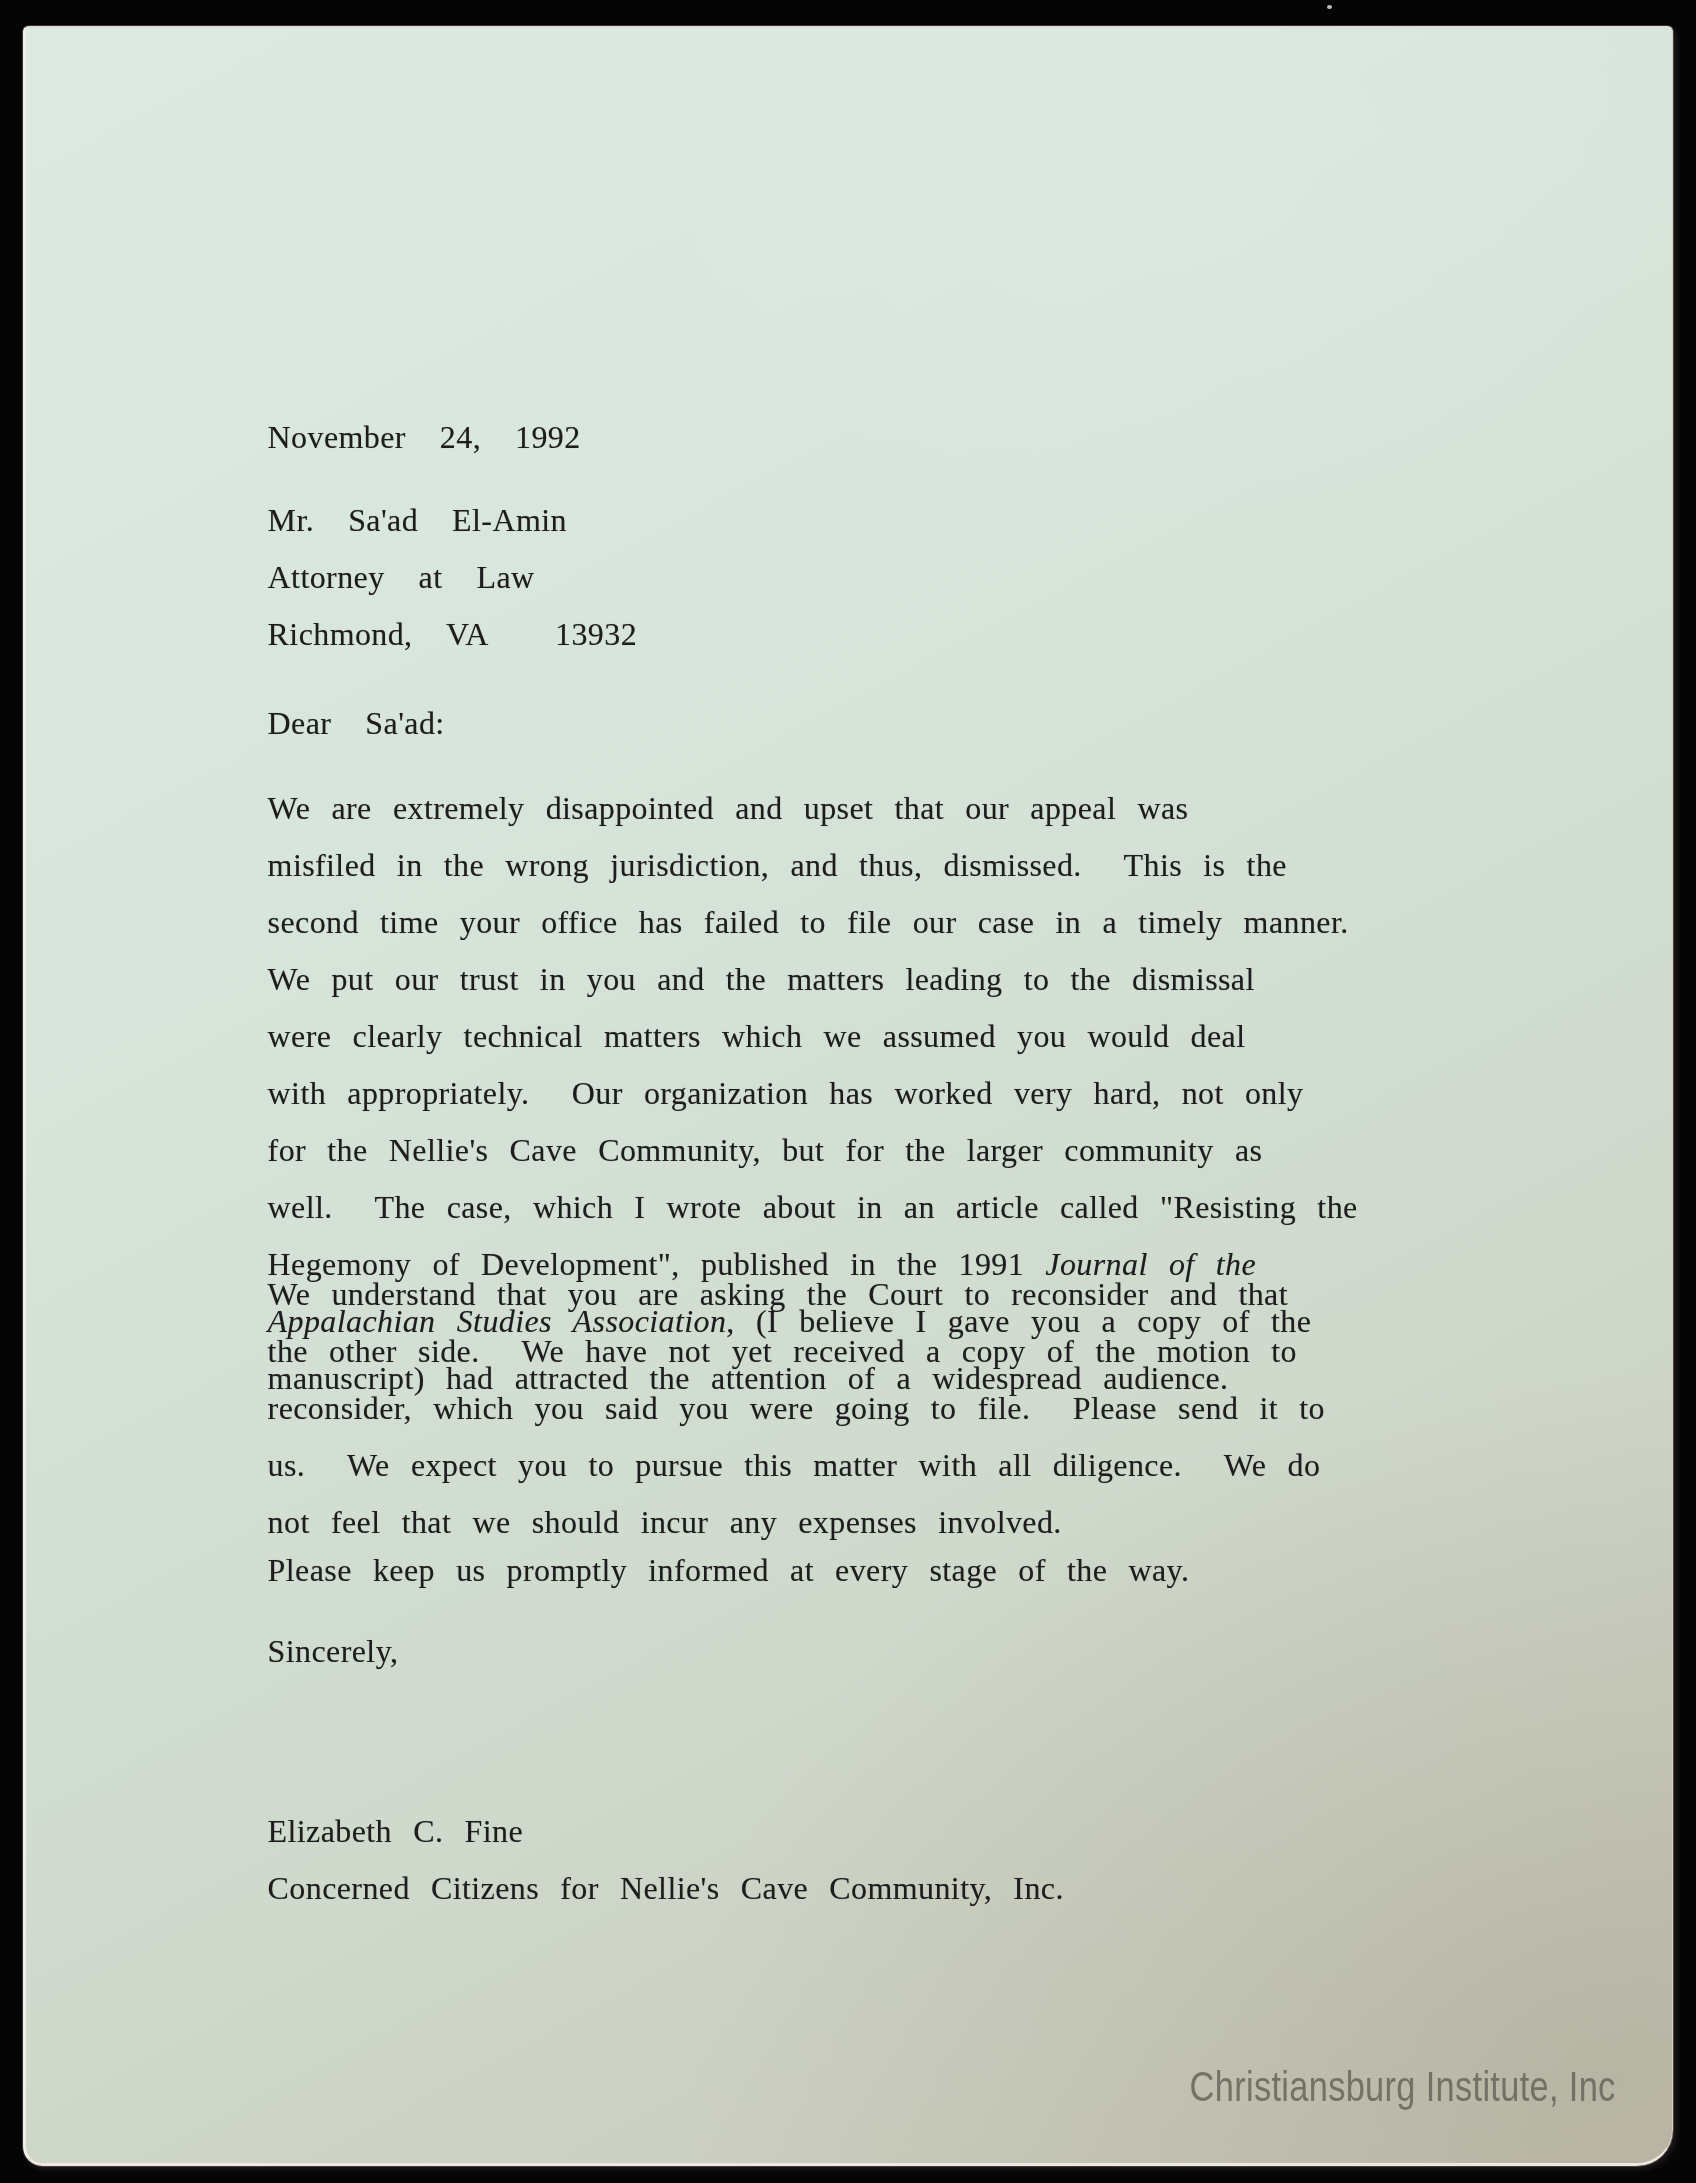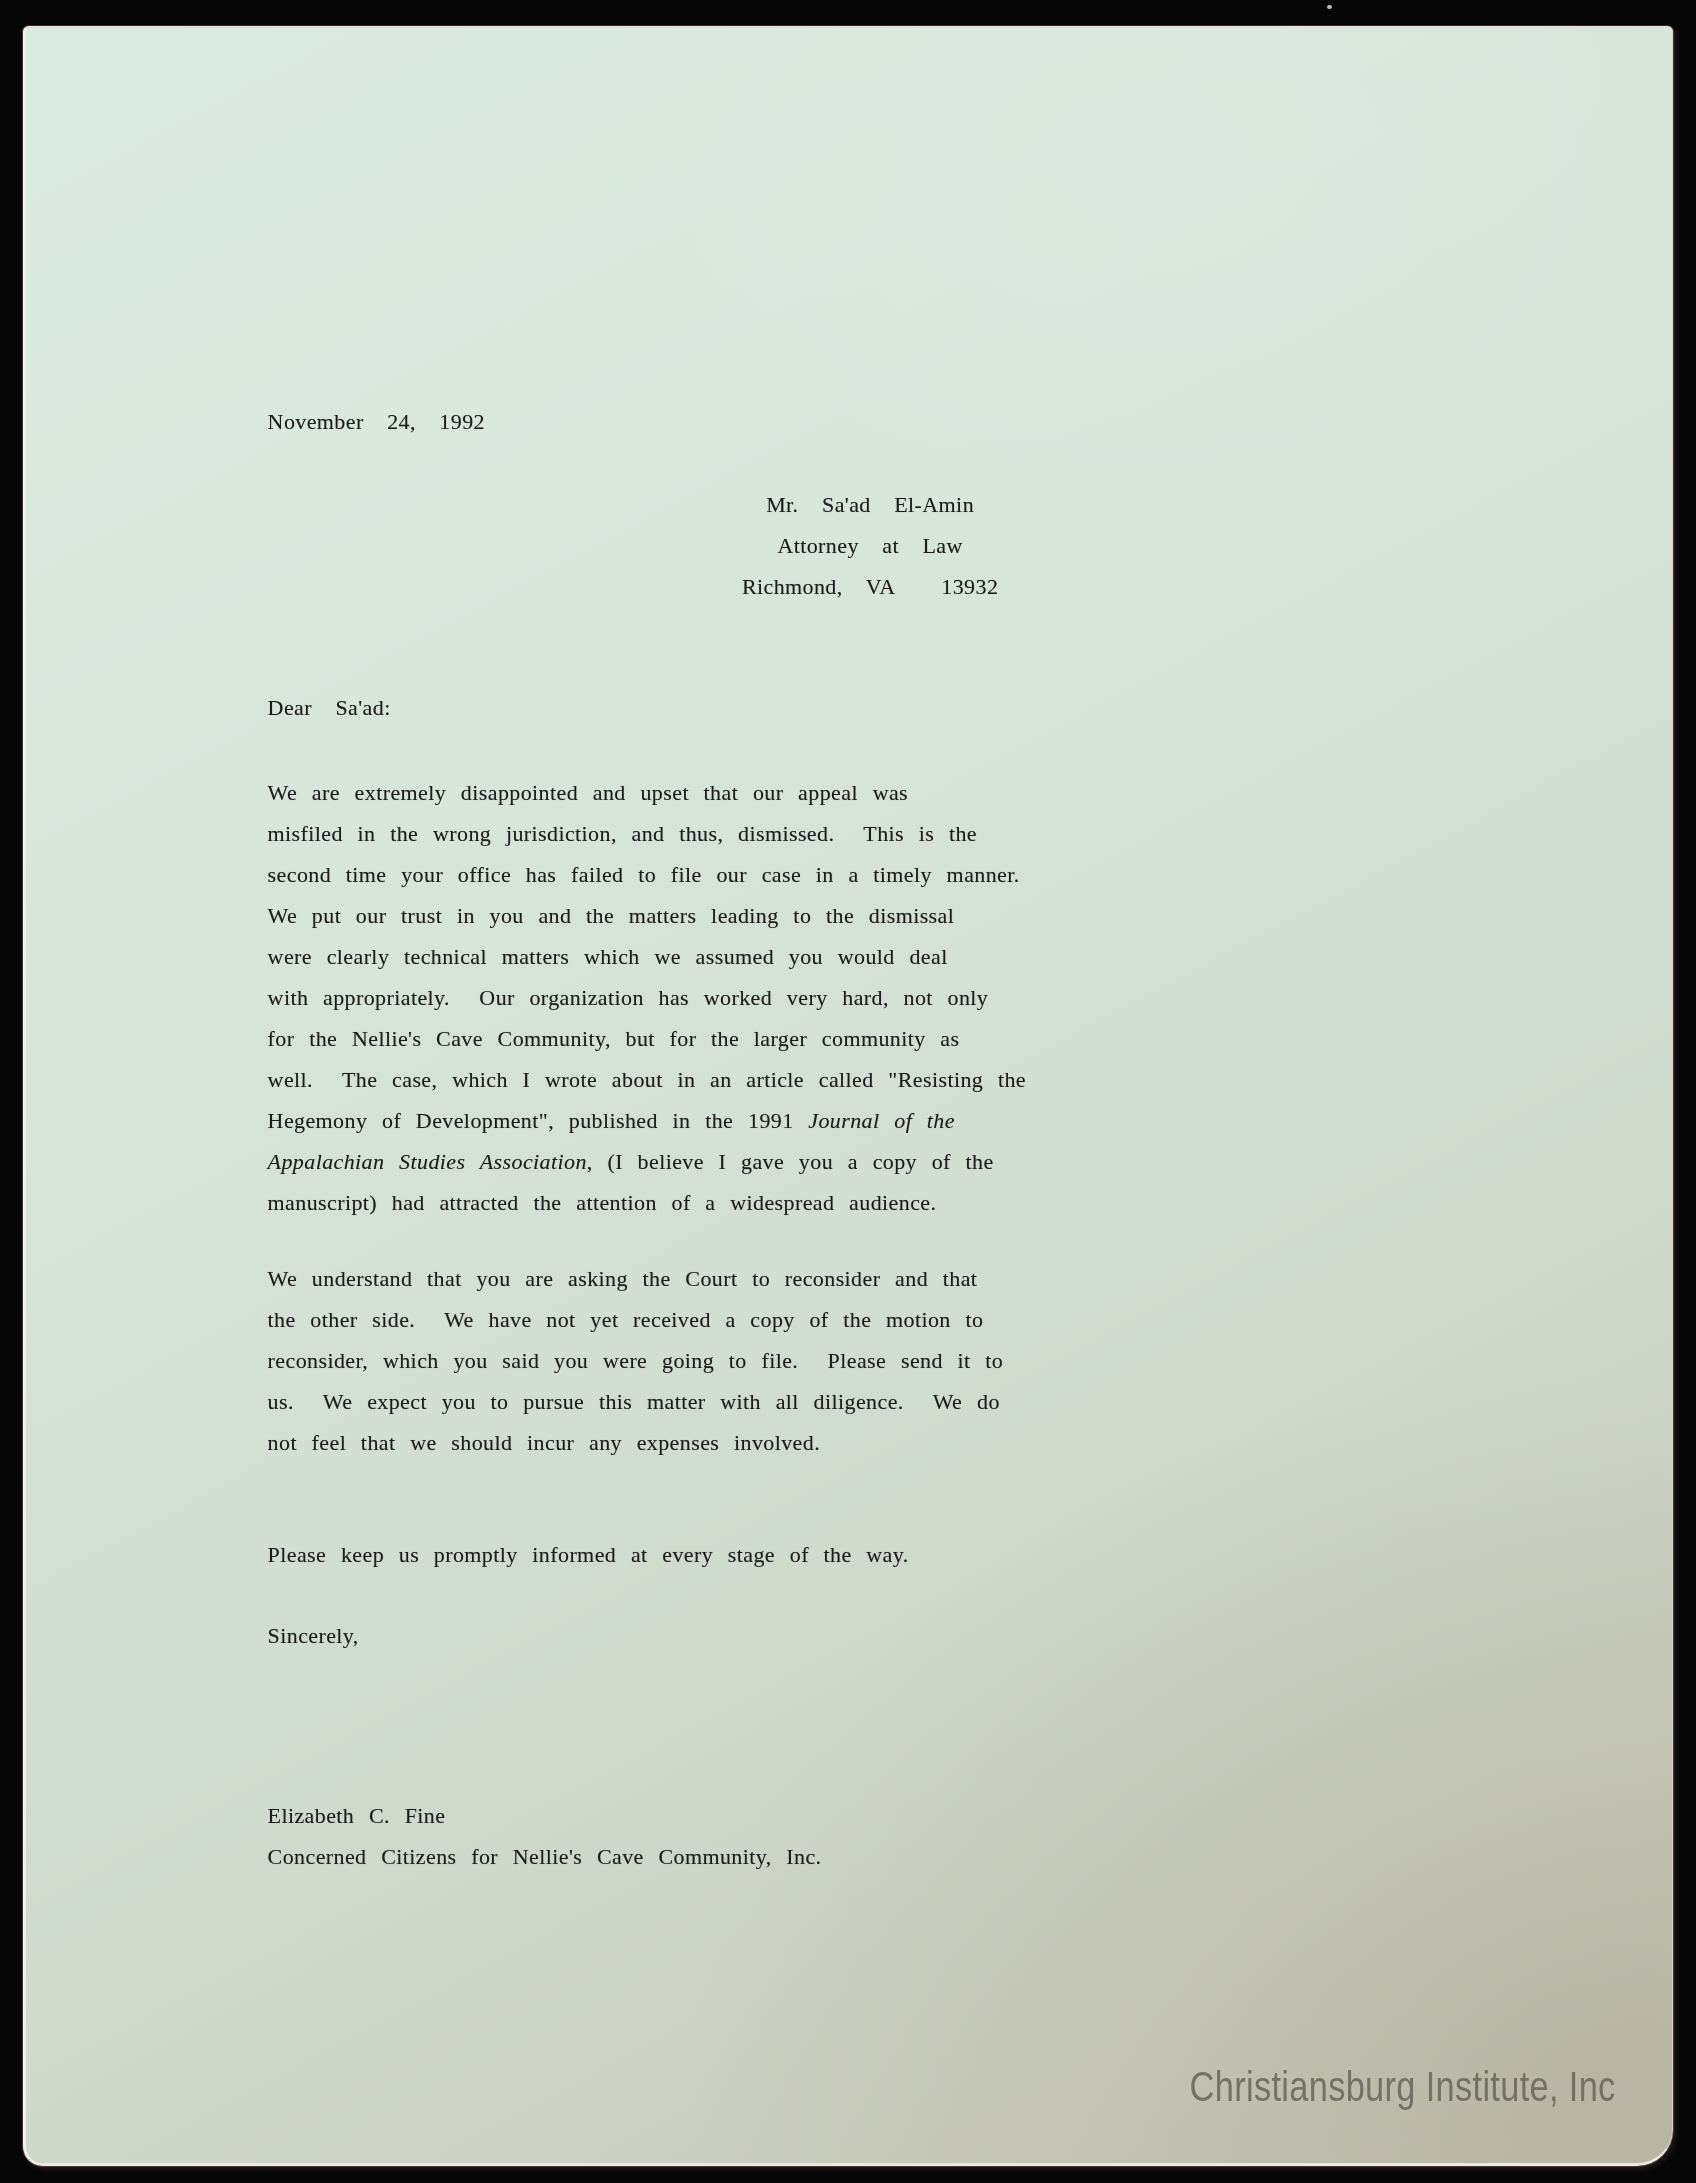--- a/index.html
+++ b/index.html
@@ -9,24 +9,24 @@
   #paper{position:absolute;left:22.6px;top:25.6px;width:1650px;height:2140px;box-sizing:border-box;
          border-left:3.8px solid #f2f0e6;border-bottom:3.8px solid #efe8e0;
          border-top:2.3px solid #e3dcd8;border-right:1.5px solid #d9cfc6;
          border-radius:5.3px 5.3px 36px 19.6px;
          background:
            radial-gradient(979px 678px at 68% 6%, rgba(255,255,255,0.10), transparent 60%),
            radial-gradient(1280px 979px at 96% 96%, rgba(118,108,82,0.20), transparent 72%),
            linear-gradient(152deg,#dcebe2 0%,#d7e4da 36%,#cfdacd 66%,#c7c4b5 100%);
          box-shadow:0 0 0 0.8px rgba(255,225,225,0.25), 2.3px 3px 6px rgba(255,200,200,0.12);}
   .blk{position:absolute;left:242px;width:1205px;}
-  .line{white-space:pre;line-height:41px;font-size:22px;letter-spacing:0.4px;
-        word-spacing:0.40em;color:#1d1d1d;text-shadow:0 0 0.8px rgba(25,25,25,0.35);}
+  .line{white-space:pre;line-height:41px;font-size:32px;letter-spacing:0.4px;
+        word-spacing:0.40em;color:#1d1d1d;text-shadow:0 0 0.8px rgba(25,25,25,0.35);margin-top:16px;}
   .wide .line, .line.wide{word-spacing:0.80em;}
-  .addr .line{line-height:41px;text-align:center;}
+  .addr .line{line-height:41px;}
   .sig .line{line-height:41px;}
   .line i{font-style:italic;font-family:Liberation Serif, serif;}
   #watermark{position:absolute;right:56px;top:2034px;font-family:"Liberation Sans","DejaVu Sans",sans-serif;
         font-size:43px;color:#6e6c61;opacity:0.92;letter-spacing:0.4px;white-space:pre;
         transform:scaleX(0.80);transform-origin:100% 50%;}
   .speck{position:absolute;background:#e9e9e4;border-radius:50%;}
   #speck1{left:1327px;top:5.3px;width:4.5px;height:3.8px;opacity:.8;}
   #speck2{left:1662px;top:57px;width:5.3px;height:3.8px;opacity:.7;}
 </style>
 </head>

